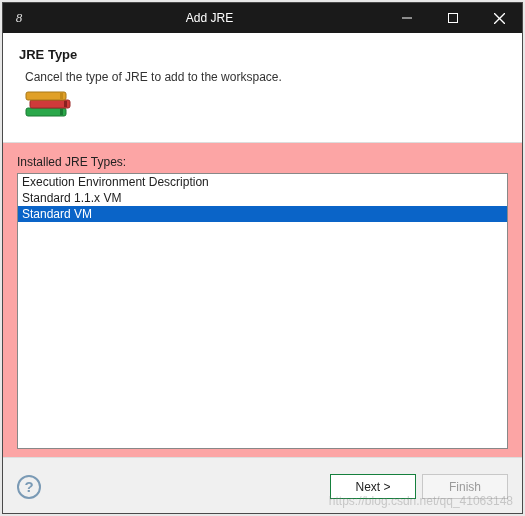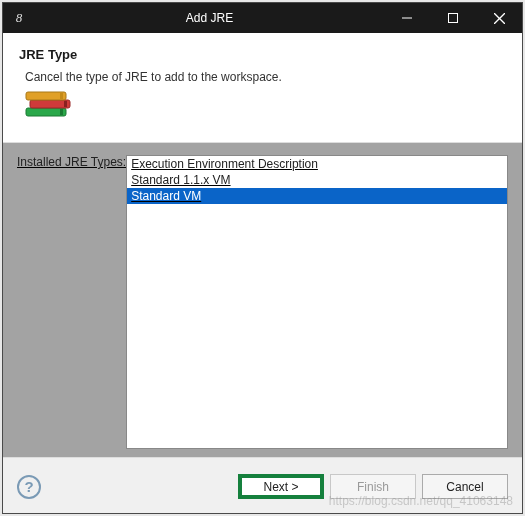--- a/index.html
+++ b/index.html
@@ -71,24 +71,24 @@
       margin-left: 6px;
     }
     .header-icon {
       width: 56px; height: 44px;
       display: flex;
       align-items: center;
       justify-content: center;
     }
     .content {
       flex: 1;
-      background: #a3a3a3;
+      background: #fca5a5;
       padding: 12px 14px 8px 14px;
       display: flex;
-      text-decoration: underline;
+      flex-direction: column;
     }
     .list-label {
       font-size: 12px;
       color: #222;
       margin-bottom: 4px;
     }
     .listbox {
       flex: 1;
       background: #fff;
       border: 1px solid #888;
@@ -134,21 +134,21 @@
       color: #222;
       display: inline-flex;
       align-items: center;
       justify-content: center;
     }
     .btn.disabled {
       color: #9a9a9a;
       border-color: #c8c8c8;
     }
     .btn.default {
-      border: 4px solid #15803d;
+      border: 1px solid #15803d;
       background: #fff;
     }
     .watermark {
       position: absolute;
       right: 12px;
       bottom: 8px;
       color: rgba(120,120,120,0.35);
       font-size: 12px;
       font-family: Arial, sans-serif;
       pointer-events: none;
@@ -208,18 +208,17 @@
     </div>
   </div>
 
   <div class="button-row">
     <div class="help-btn">
       <span>?</span>
     </div>
     <div class="spacer"></div>
     <div class="btn default">Next &gt;</div>
     <div class="btn disabled">Finish</div>
-    <div class="btn">Cancel</div>
   </div>
 
 </div>
 
 <div class="watermark">https://blog.csdn.net/qq_41063148</div>
 
 </body></html>

